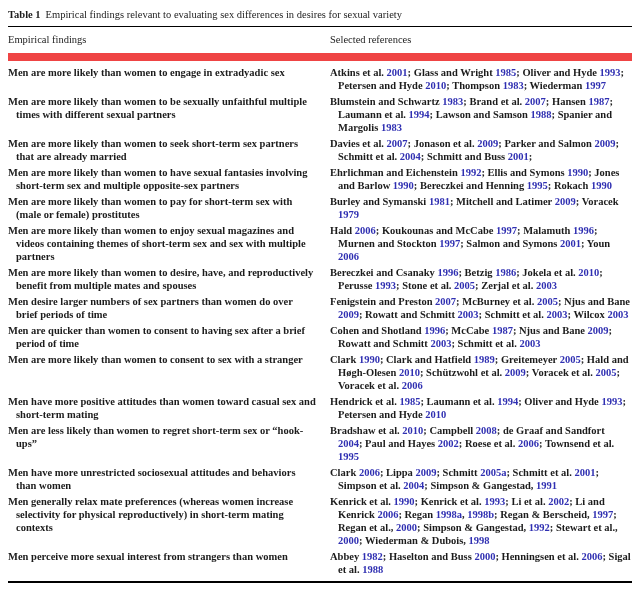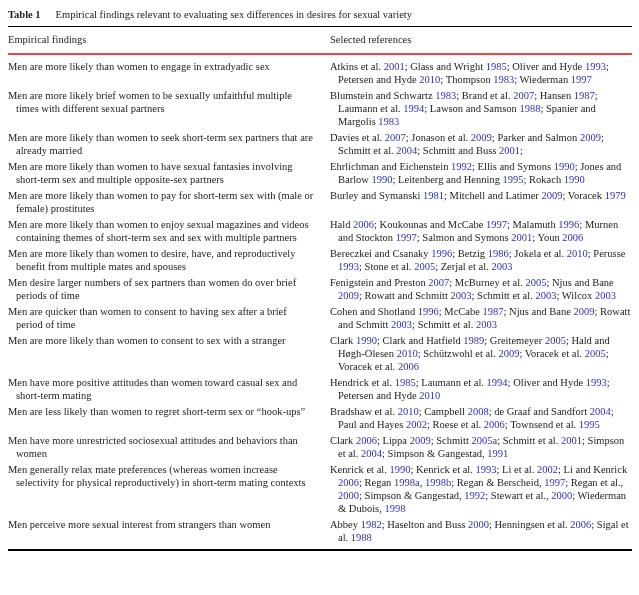--- a/index.html
+++ b/index.html
@@ -18,40 +18,41 @@
     line-height: 13px;
     color: #1c1c1c;
     overflow: hidden;
   }
   .table-title {
     padding: 2px 0 5px 0;
     border-bottom: 1.5px solid #000;
   }
   .table-title .label {
     font-weight: bold;
-    margin-right: 15px;
+    margin-right: 5px;
   }
   table.data-table {
     width: 100%;
     border-collapse: collapse;
     table-layout: fixed;
     border-bottom: 2px solid #000;
   }
   th {
     text-align: left;
     font-weight: normal;
     padding: 6px 0 7px 0;
-    border-bottom: 2px solid #ef4444;
+    border-bottom: 8px solid #ef4444;
     vertical-align: top;
   }
   th.col-findings { width: 322px; }
   td {
     vertical-align: top;
     padding-top: 1.5px;
     padding-bottom: 1.5px;
+    font-weight: bold;
   }
   tbody tr:first-child td { padding-top: 5px; }
   tbody tr:last-child td { padding-bottom: 5px; }
   .cell {
     
     padding-left: 8px;
     text-indent: -8px;
   }
   td.finding { padding-right: 14px; }
   .year-link {
@@ -74,30 +75,30 @@
         <th class="col-findings">Empirical findings</th>
         <th class="col-refs">Selected references</th>
       </tr>
     </thead>
     <tbody>
         <tr>
           <td class="cell finding">Men are more likely than women to engage in extradyadic sex</td>
           <td class="cell refs"><span>Atkins et al. </span><span class="year-link">2001</span><span>; Glass and Wright </span><span class="year-link">1985</span><span>; Oliver and Hyde </span><span class="year-link">1993</span><span>; Petersen and Hyde </span><span class="year-link">2010</span><span>; Thompson </span><span class="year-link">1983</span><span>; Wiederman </span><span class="year-link">1997</span></td>
         </tr>
         <tr>
-          <td class="cell finding">Men are more likely brief women to be sexually unfaithful multiple times with different sexual partners</td>
+          <td class="cell finding">Men are more likely than women to be sexually unfaithful multiple times with different sexual partners</td>
           <td class="cell refs"><span>Blumstein and Schwartz </span><span class="year-link">1983</span><span>; Brand et al. </span><span class="year-link">2007</span><span>; Hansen </span><span class="year-link">1987</span><span>; Laumann et al. </span><span class="year-link">1994</span><span>; Lawson and Samson </span><span class="year-link">1988</span><span>; Spanier and Margolis </span><span class="year-link">1983</span></td>
         </tr>
         <tr>
           <td class="cell finding">Men are more likely than women to seek short-term sex partners that are already married</td>
           <td class="cell refs"><span>Davies et al. </span><span class="year-link">2007</span><span>; Jonason et al. </span><span class="year-link">2009</span><span>; Parker and Salmon </span><span class="year-link">2009</span><span>; Schmitt et al. </span><span class="year-link">2004</span><span>; Schmitt and Buss </span><span class="year-link">2001</span><span>;</span></td>
         </tr>
         <tr>
           <td class="cell finding">Men are more likely than women to have sexual fantasies involving short-term sex and multiple opposite-sex partners</td>
-          <td class="cell refs"><span>Ehrlichman and Eichenstein </span><span class="year-link">1992</span><span>; Ellis and Symons </span><span class="year-link">1990</span><span>; Jones and Barlow </span><span class="year-link">1990</span><span>; Leitenberg and Henning </span><span class="year-link">1995</span><span>; Rokach </span><span class="year-link">1990</span></td>
+          <td class="cell refs"><span>Ehrlichman and Eichenstein </span><span class="year-link">1992</span><span>; Ellis and Symons </span><span class="year-link">1990</span><span>; Jones and Barlow </span><span class="year-link">1990</span><span>; Bereczkei and Henning </span><span class="year-link">1995</span><span>; Rokach </span><span class="year-link">1990</span></td>
         </tr>
         <tr>
           <td class="cell finding">Men are more likely than women to pay for short-term sex with (male or female) prostitutes</td>
           <td class="cell refs"><span>Burley and Symanski </span><span class="year-link">1981</span><span>; Mitchell and Latimer </span><span class="year-link">2009</span><span>; Voracek </span><span class="year-link">1979</span></td>
         </tr>
         <tr>
           <td class="cell finding">Men are more likely than women to enjoy sexual magazines and videos containing themes of short-term sex and sex with multiple partners</td>
           <td class="cell refs"><span>Hald </span><span class="year-link">2006</span><span>; Koukounas and McCabe </span><span class="year-link">1997</span><span>; Malamuth </span><span class="year-link">1996</span><span>; Murnen and Stockton </span><span class="year-link">1997</span><span>; Salmon and Symons </span><span class="year-link">2001</span><span>; Youn </span><span class="year-link">2006</span></td>
         </tr>
         <tr>

